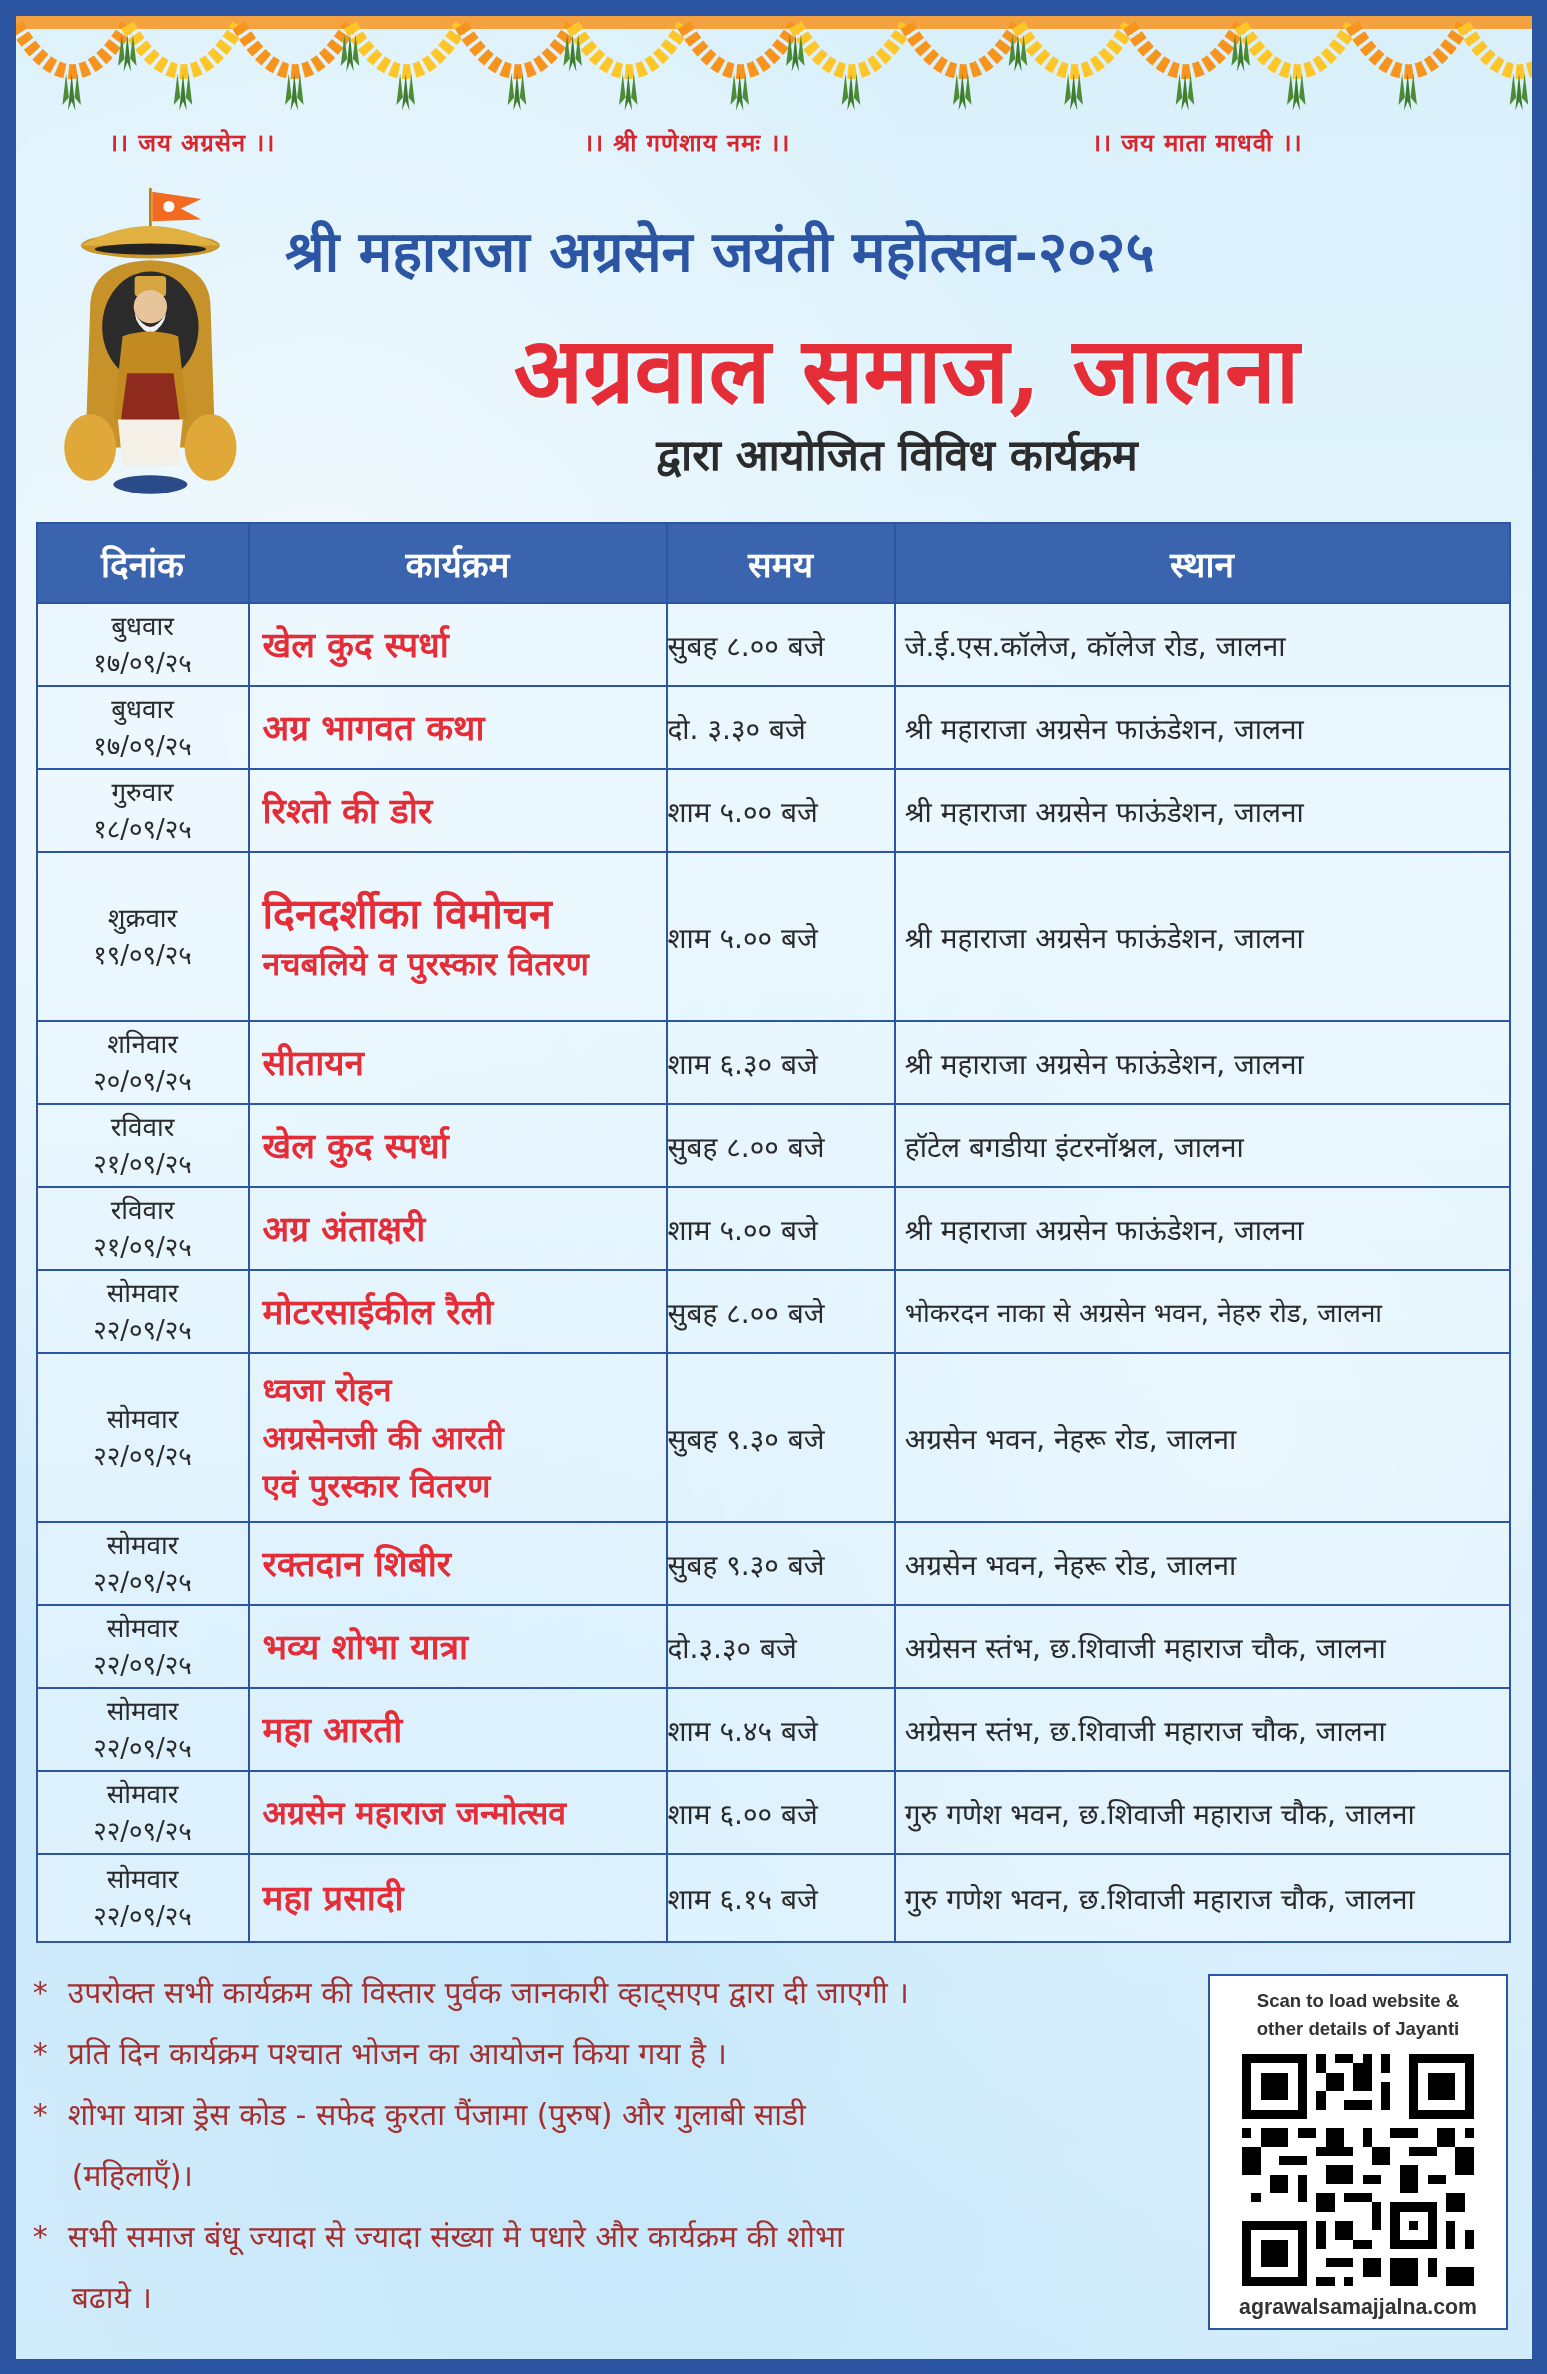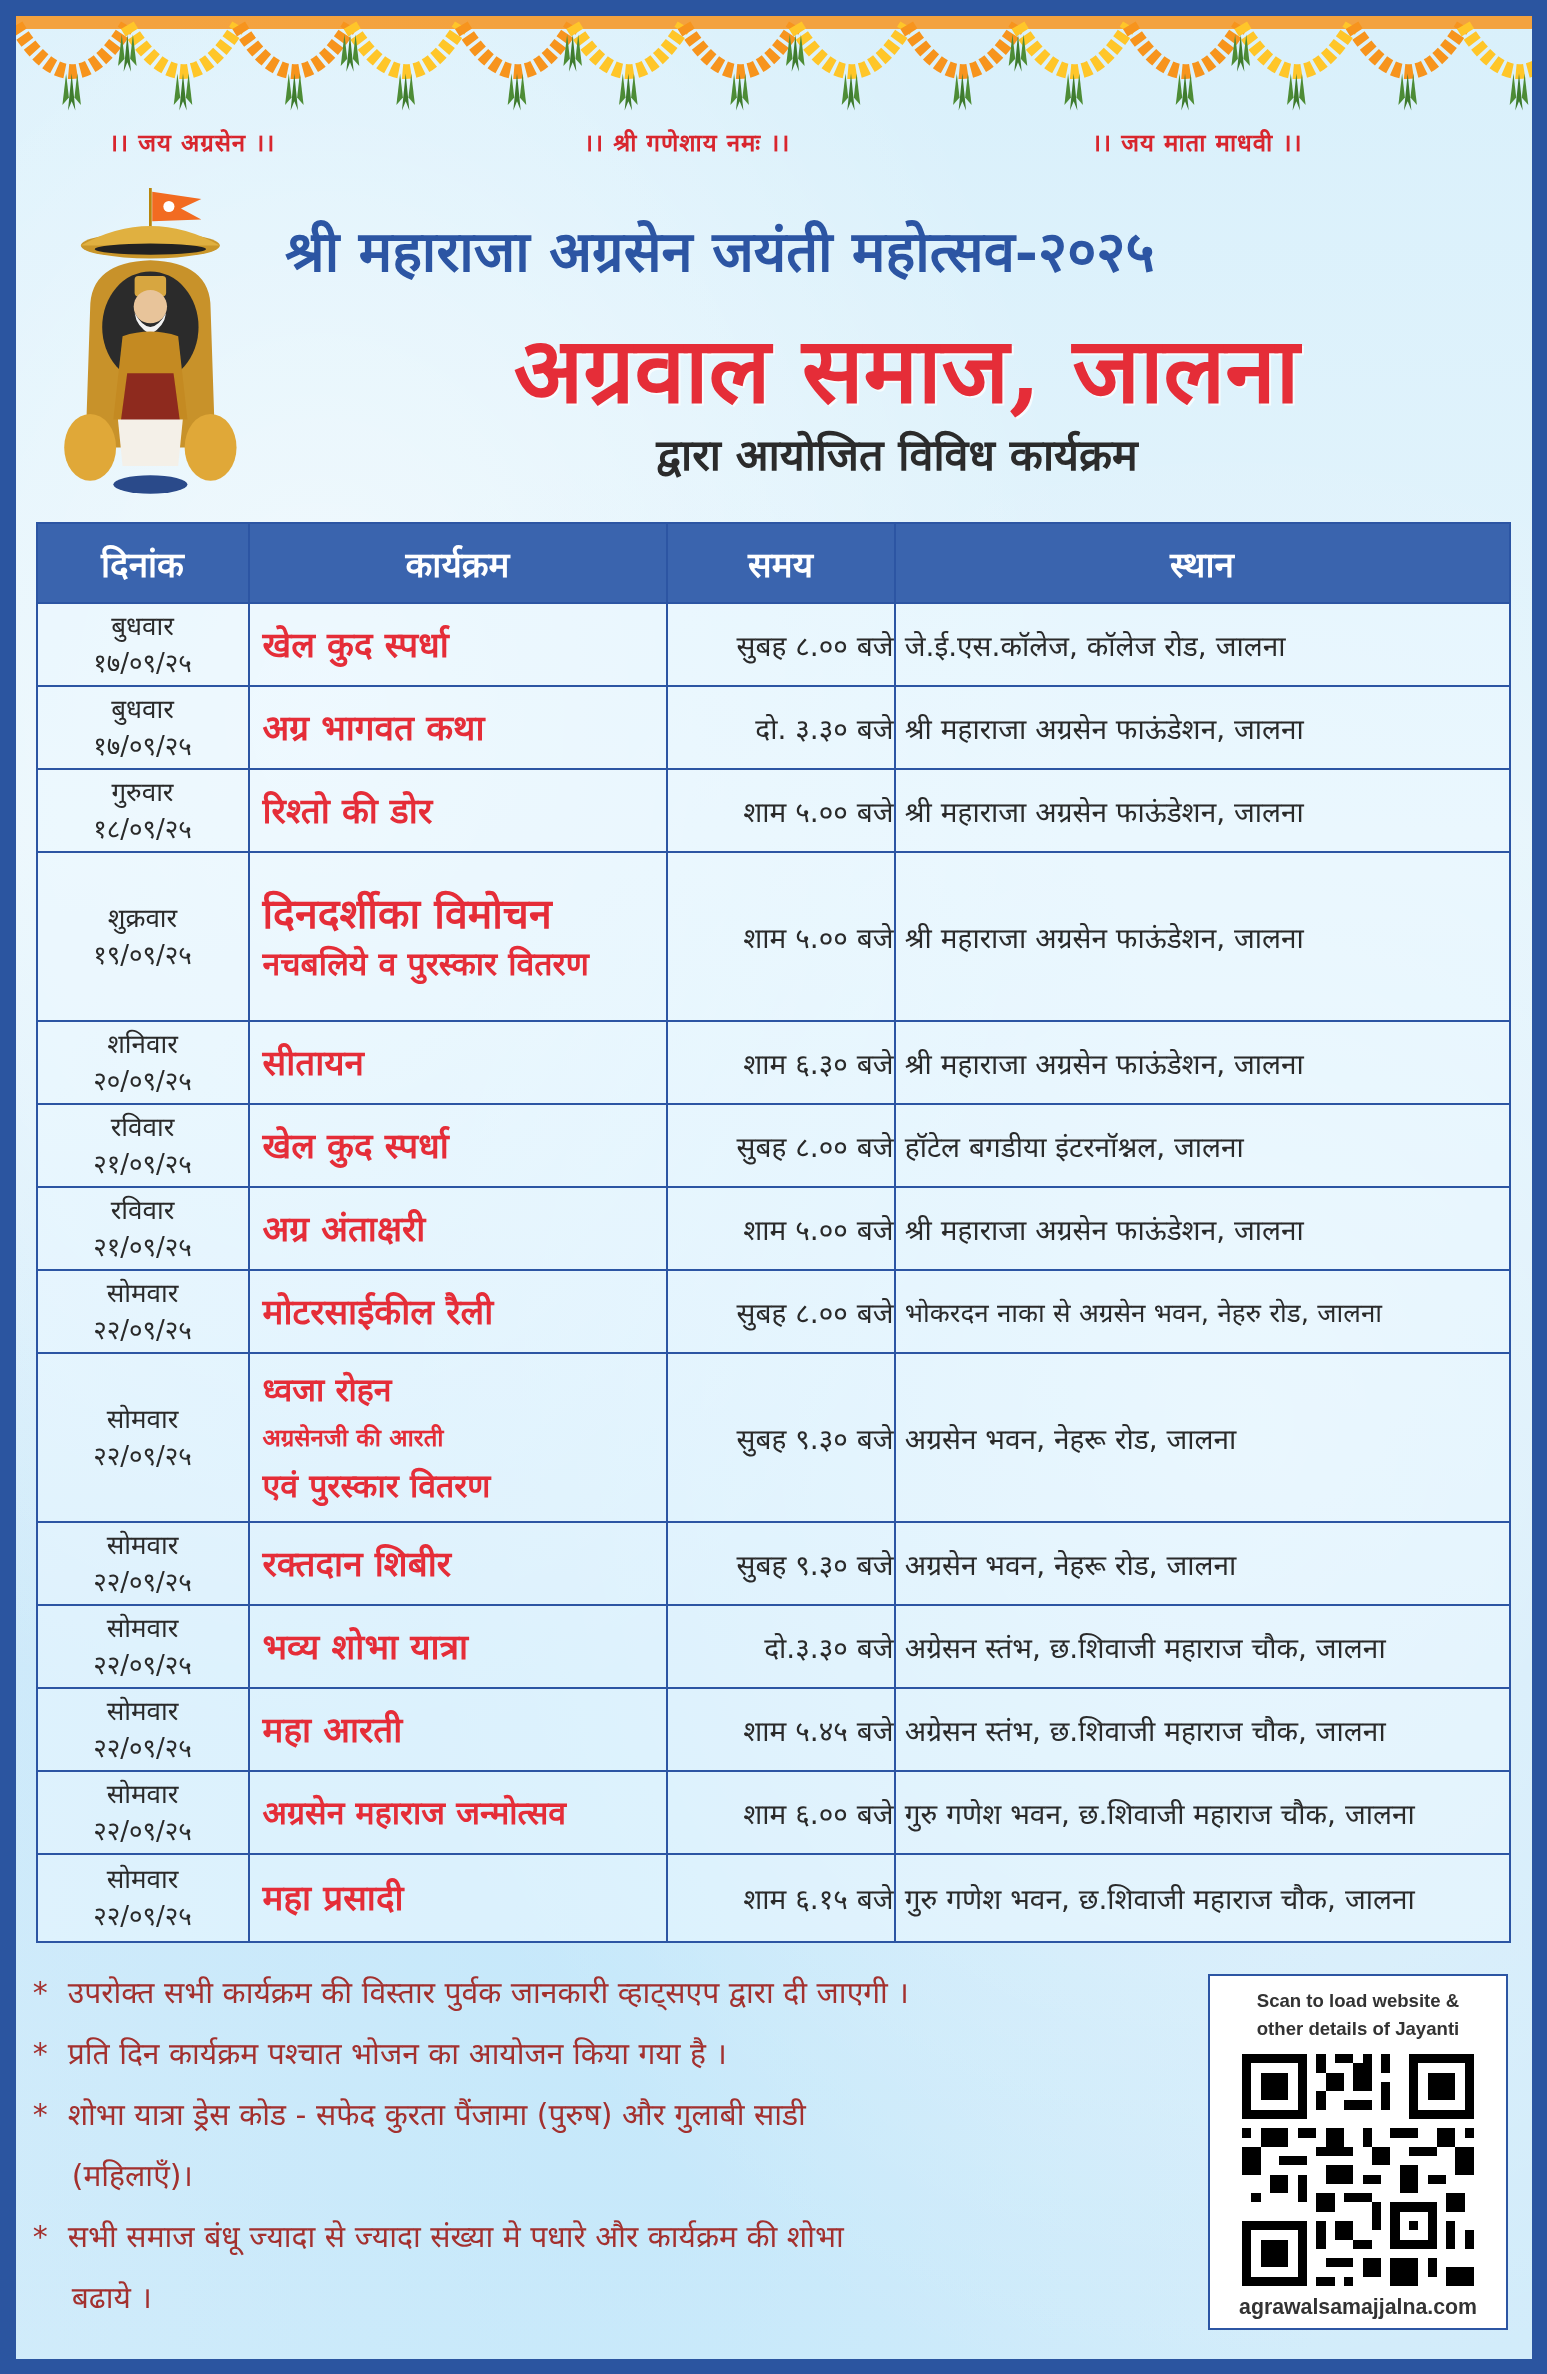--- a/index.html
+++ b/index.html
@@ -31,21 +31,21 @@
   .tbl th,.tbl td{border:2.8px solid #2C55A3;padding:0;vertical-align:middle;}
   .tbl th{background:#3A64AE;color:#ffffff;font-family:"DejaVu Serif",serif;font-weight:bold;
     font-size:35px;height:78px;text-align:center;margin-top:40px;}
   .tbl td{background:rgba(235,248,255,0.55);}
   .c-date{text-align:center;font-size:26px;color:#2a2a2a;line-height:37px;font-family:"DejaVu Sans",sans-serif;margin-left:6px;}
   .c-date .day,.c-date .dt{display:block;}
   .c-prog{text-align:left;padding-left:13px !important;font-family:"DejaVu Serif",serif;font-weight:bold;
     color:#E52D38;font-size:35px;line-height:46px;}
   .c-prog .sub{display:block;font-size:32px;line-height:45px;}
   .c-prog .ln{display:block;}
-  .c-time{text-align:right;font-size:28px;color:#2a2a2a;font-family:"DejaVu Sans",sans-serif;white-space:nowrap;}
+  .c-time{text-align:left;font-size:28px;color:#2a2a2a;font-family:"DejaVu Sans",sans-serif;white-space:nowrap;}
   .c-loc{text-align:left;padding-left:9.3px !important;font-size:28px;color:#2a2a2a;
     font-family:"DejaVu Sans",sans-serif;white-space:nowrap;overflow:hidden;}
   
   .notes{position:absolute;left:16.7px;top:1946px;width:1169px;}
   .note{font-family:"DejaVu Sans",sans-serif;font-size:30px;color:#A3302E;line-height:61px;}
   .note .star{display:inline-block;width:35px;}
   .note .cont{display:block;padding-left:39px;}
   
   .qrbox{position:absolute;left:1192px;top:1958px;width:300px;height:356px;background:#ffffff;
     border:2.8px solid #2C55A3;box-sizing:border-box;text-align:center;}
@@ -257,21 +257,21 @@
         <td class="c-time">सुबह ८.०० बजे</td>
         <td class="c-loc" style="font-size:26px">भोकरदन नाका से अग्रसेन भवन, नेहरु रोड, जालना</td>
       </tr>
       <tr style="height:169px">
         <td class="c-date">
             <span class="day">सोमवार</span>
             <span class="dt">२२/०९/२५</span>
           </td>
         <td class="c-prog">
             <span class="ln" style="font-size:32px;line-height:48px">ध्वजा रोहन</span>
-            <span class="ln" style="font-size:24px;line-height:48px">अग्रसेनजी की आरती</span>
+            <span class="ln" style="font-size:32px;line-height:48px">अग्रसेनजी की आरती</span>
             <span class="ln" style="font-size:32px;line-height:48px">एवं पुरस्कार वितरण</span>
           </td>
         <td class="c-time">सुबह ९.३० बजे</td>
         <td class="c-loc">अग्रसेन भवन, नेहरू रोड, जालना</td>
       </tr>
       <tr style="height:83px">
         <td class="c-date">
             <span class="day">सोमवार</span>
             <span class="dt">२२/०९/२५</span>
           </td>

